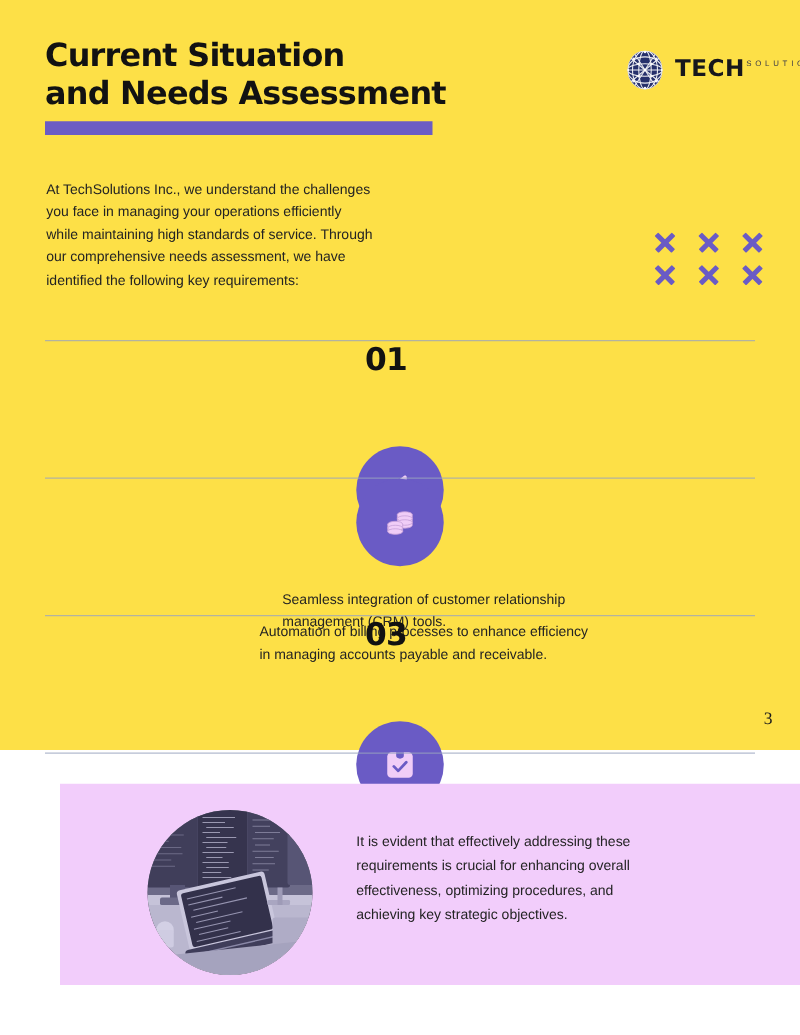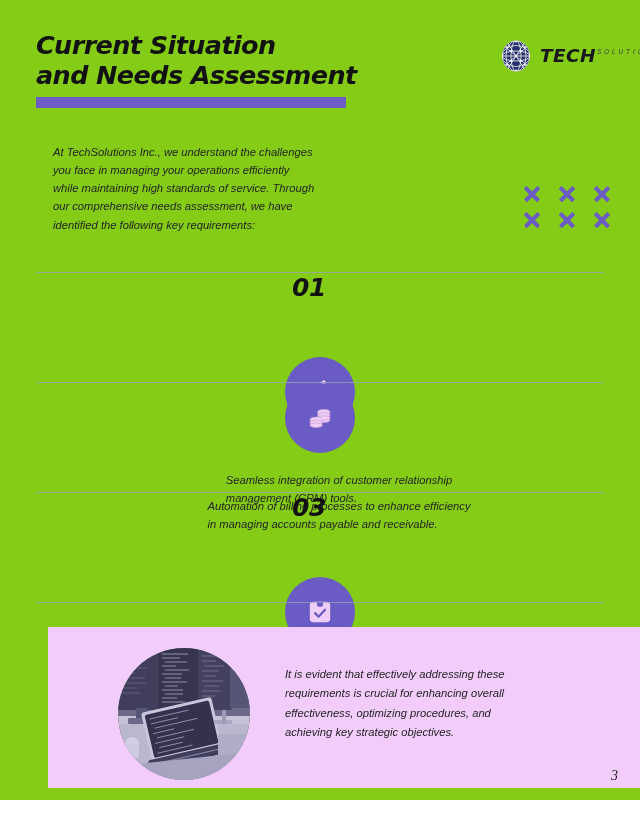--- a/index.html
+++ b/index.html
@@ -3,21 +3,21 @@
 <meta charset="utf-8">
 <style>
   * { margin:0; padding:0; box-sizing:border-box; }
   html, body { width:640px; height:828px; }
   body {
     font-family:"Liberation Sans", sans-serif;
     background:#ffffff;
     position:relative;
     overflow:hidden;
   }
-  .page { position:relative; width:640px; height:800px; background:#84cc16;font-style:italic; }
+  .page { position:relative; width:640px; height:600px; background:#fde047; }
 
   
   .header { position:absolute; left:0; top:0; width:640px; height:120px; }
   .title {
     position:absolute; left:36px; top:30px;
     font-family:"DejaVu Sans", sans-serif;
     font-weight:700;
     font-size:25.5px;
     line-height:1.19;
     letter-spacing:-0.6px;
@@ -42,21 +42,20 @@
     font-family:"Liberation Sans", sans-serif;
     font-weight:400; font-size:6.3px; letter-spacing:3.0px; color:#3a3a48;
     margin-top:2.5px; padding-left:1px;
   }
 
   
   .intro {
     position:absolute; left:37px; top:143px; width:300px;
     font-size:11.2px; line-height:1.62; color:#232323;
     white-space:pre-line;
-    margin-left:16px;
   }
 
   
   .x-grid {
     position:absolute; left:514px; top:181px;
     display:grid;
     grid-template-columns:repeat(3,35px);
     grid-template-rows:repeat(2,26px);
   }
   .x-mark { width:35px; height:26px; position:relative; }

